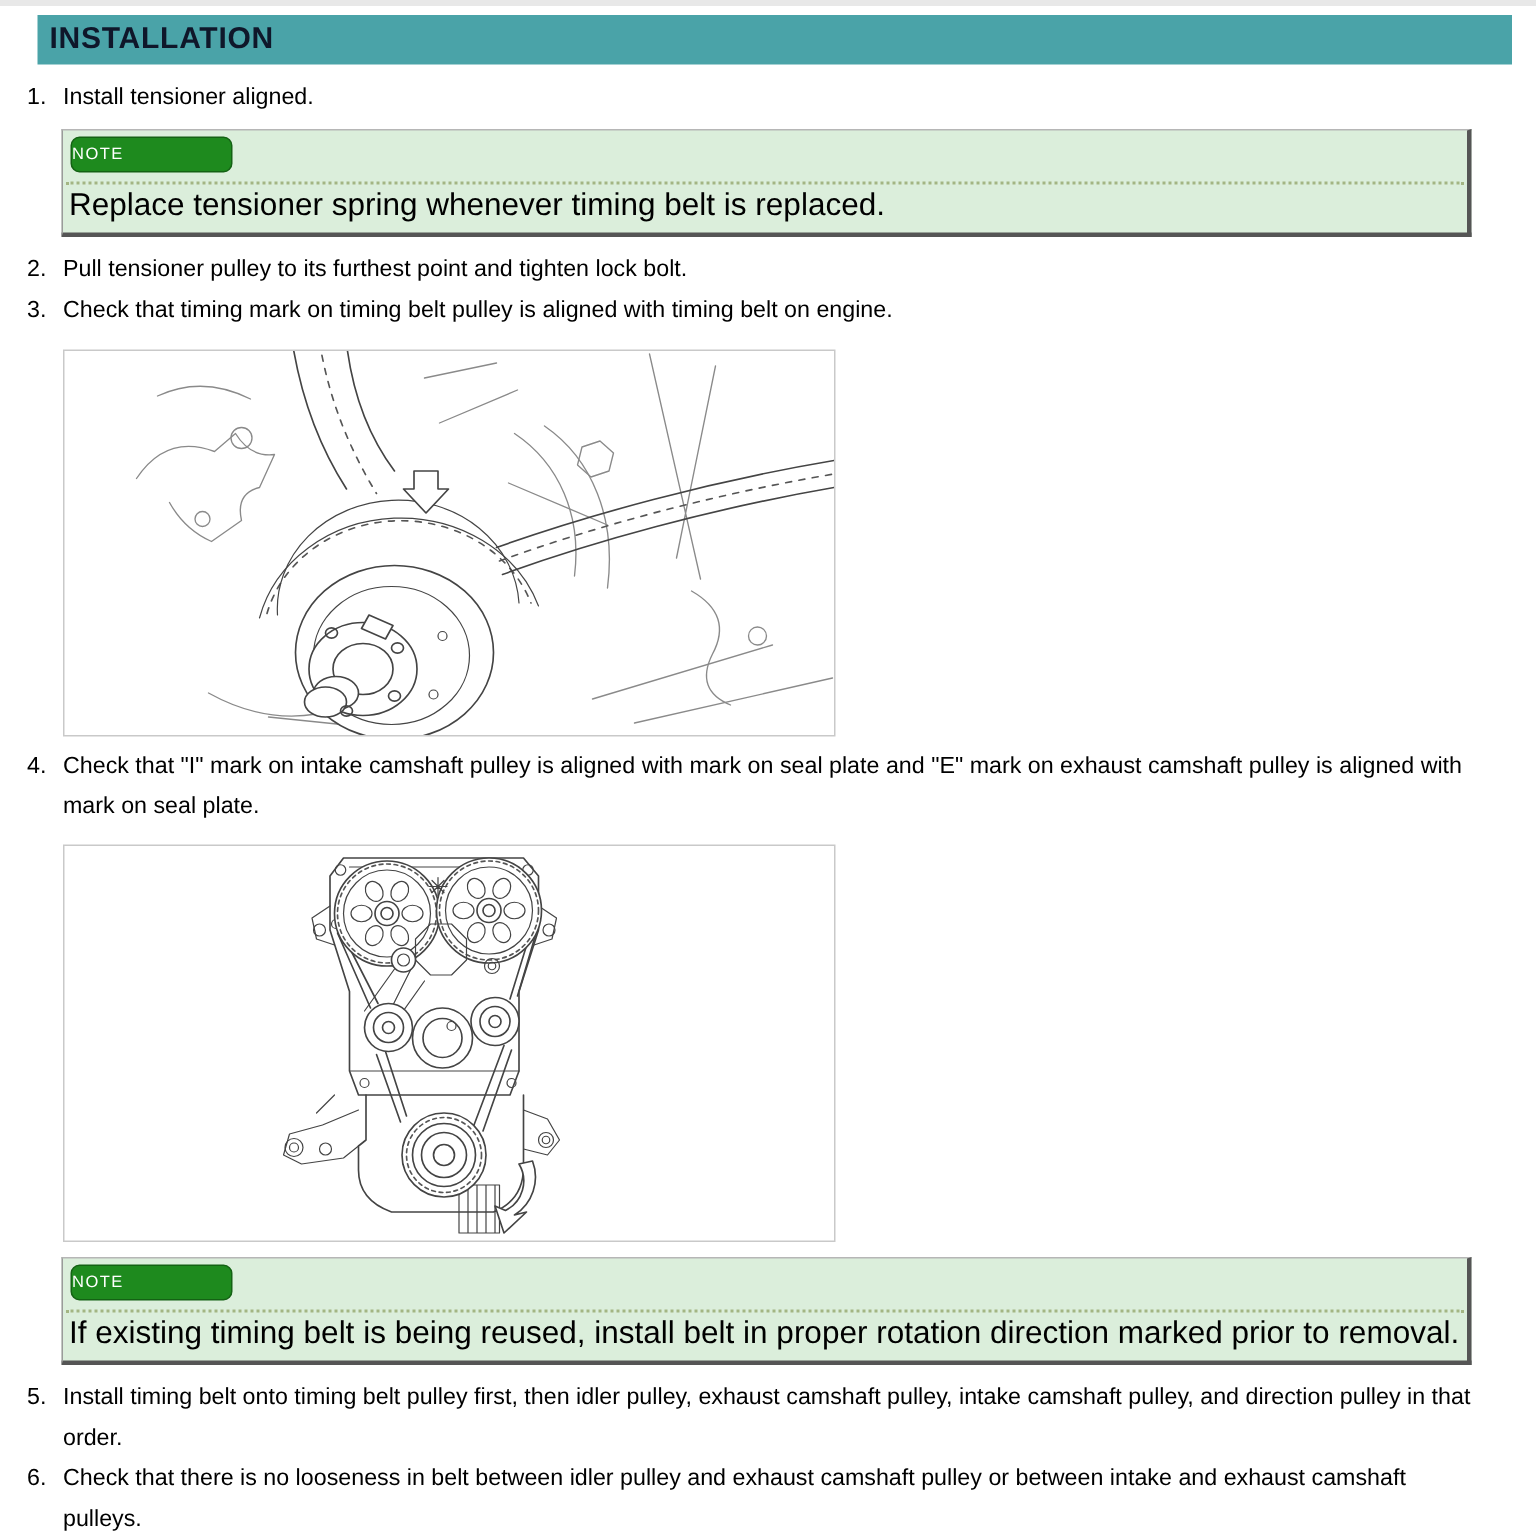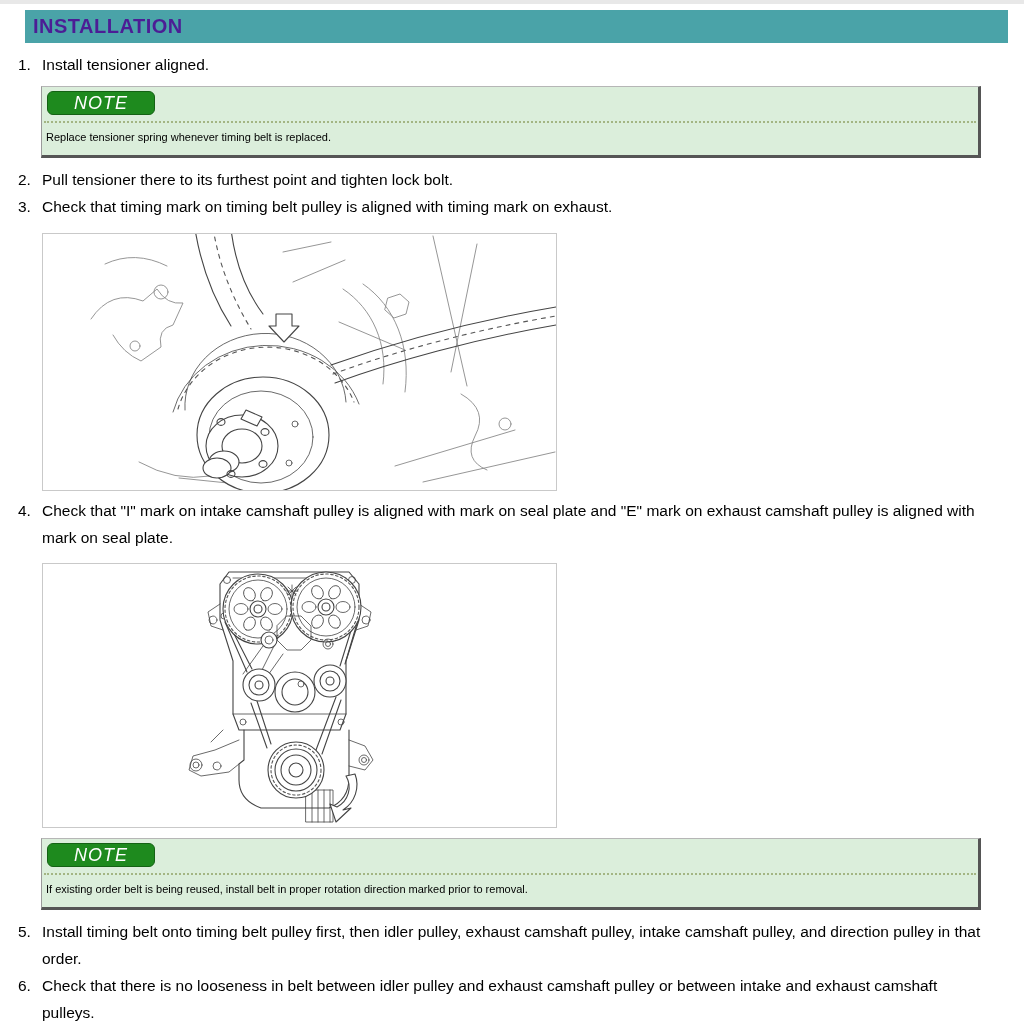--- a/index.html
+++ b/index.html
@@ -7,21 +7,21 @@
   body {
     width:1024px; height:1024px; overflow:hidden;
     font-family:"Liberation Sans", sans-serif;
     color:#000;
   }
   .top-strip { height:4px; background:#e8e8e8; width:100%; }
 
   .header-bar {
     margin:6px 16px 0 25px;
     height:33px; line-height:33px;
-    background:#4aa3a8; color:#4c1d95;
+    background:#4aa3a8; color:#0f172a;
     font-size:20px; font-weight:bold; letter-spacing:0.5px;
     padding-left:8px;
   }
 
   .step {
     display:flex;
     margin:0 34px 0 18px;
     font-size:15.5px; line-height:27px;
   }
   .step .num { flex:0 0 24px; }
@@ -35,27 +35,26 @@
     border-top:1px solid #b6b6b6;
     border-left:1px solid #9a9a9a;
     border-right:3px solid #555555;
     border-bottom:3px solid #555555;
     padding:4px 2px 5px 2px;
   }
   .note-badge {
     display:block; width:108px;
     background:#1e8a1e; color:#ffffff;
     border:1px solid #146214; border-radius:6px;
-    font-size:18px; line-height:22px; letter-spacing:1px;
-    text-align:center;
+    font-size:11px; line-height:22px; letter-spacing:1px;
+    text-align:left;
     margin:0 0 6px 3px;
-    font-style:italic;
   }
   .note-rule { border-top:2px dotted #a3b583; margin:0 0 2px 0; }
-  .note-text { font-size:11px; line-height:22px; padding:1px 2px 2px 2px; }
+  .note-text { font-size:21px; line-height:22px; padding:1px 2px 2px 2px; }
 
   .figure {
     width:515px; margin-left:42px;
     border:1px solid #c9c9c9; background:#ffffff;
   }
   .figure-1 { height:258px; margin-top:13px; margin-bottom:6px; }
   .figure-2 { height:265px; margin-top:12px; margin-bottom:10px; }
   .figure svg { display:block; width:513px; }
   .figure svg * { fill:none; stroke:#444; stroke-width:1.1; stroke-linecap:round; stroke-linejoin:round; }
   .figure svg .bg { stroke:#8a8a8a; stroke-width:0.9; }
@@ -78,25 +77,25 @@
 </div>
 
 <div class="note-box">
   <span class="note-badge">NOTE</span>
   <div class="note-rule"></div>
   <div class="note-text">Replace tensioner spring whenever timing belt is replaced.</div>
 </div>
 
 <div class="step mt8">
   <span class="num">2.</span>
-  <span class="txt">Pull tensioner there to its furthest point and tighten lock bolt.</span>
+  <span class="txt">Pull tensioner pulley to its furthest point and tighten lock bolt.</span>
 </div>
 <div class="step">
   <span class="num">3.</span>
-  <span class="txt">Check that timing mark on timing belt pulley is aligned with timing mark on exhaust.</span>
+  <span class="txt">Check that timing mark on timing belt pulley is aligned with timing belt on engine.</span>
 </div>
 
 <div class="figure figure-1">
   <svg viewBox="0 0 513 256" width="513" height="256">
 
     <path class="bg" d="M62,30 q30,-14 62,2"></path>
     <path class="bg" d="M48,85 q20,-30 52,-18 l14,-12 q10,16 26,14 l-10,22 q-16,4 -12,22 l-20,14 q-18,-8 -28,-26"></path>
     <circle class="bg" cx="118" cy="58" r="7"></circle>
     <circle class="bg" cx="92" cy="112" r="5"></circle>
     <path class="bg" d="M240,18 l48,-10 M250,48 l52,-22"></path>
@@ -233,21 +232,21 @@
     <circle class="thin" cx="321" cy="196" r="5"></circle>
       <circle class="thin" cx="321" cy="196" r="2.5"></circle>
 
     <path class="white" stroke-width="1.5" d="M312,210 A30,30 0 0 1 300,246 L308,244 L293,258 L287,240 L294,243 A22,22 0 0 0 303,212 Z"></path>
   </svg>
 </div>
 
 <div class="note-box">
   <span class="note-badge">NOTE</span>
   <div class="note-rule"></div>
-  <div class="note-text">If existing order belt is being reused, install belt in proper rotation direction marked prior to removal.</div>
+  <div class="note-text">If existing timing belt is being reused, install belt in proper rotation direction marked prior to removal.</div>
 </div>
 
 <div class="step mt6">
   <span class="num">5.</span>
   <span class="txt">Install timing belt onto timing belt pulley first, then idler pulley, exhaust camshaft pulley, intake camshaft pulley, and direction pulley in that order.</span>
 </div>
 <div class="step">
   <span class="num">6.</span>
   <span class="txt">Check that there is no looseness in belt between idler pulley and exhaust camshaft pulley or between intake and exhaust camshaft pulleys.</span>
 </div>

